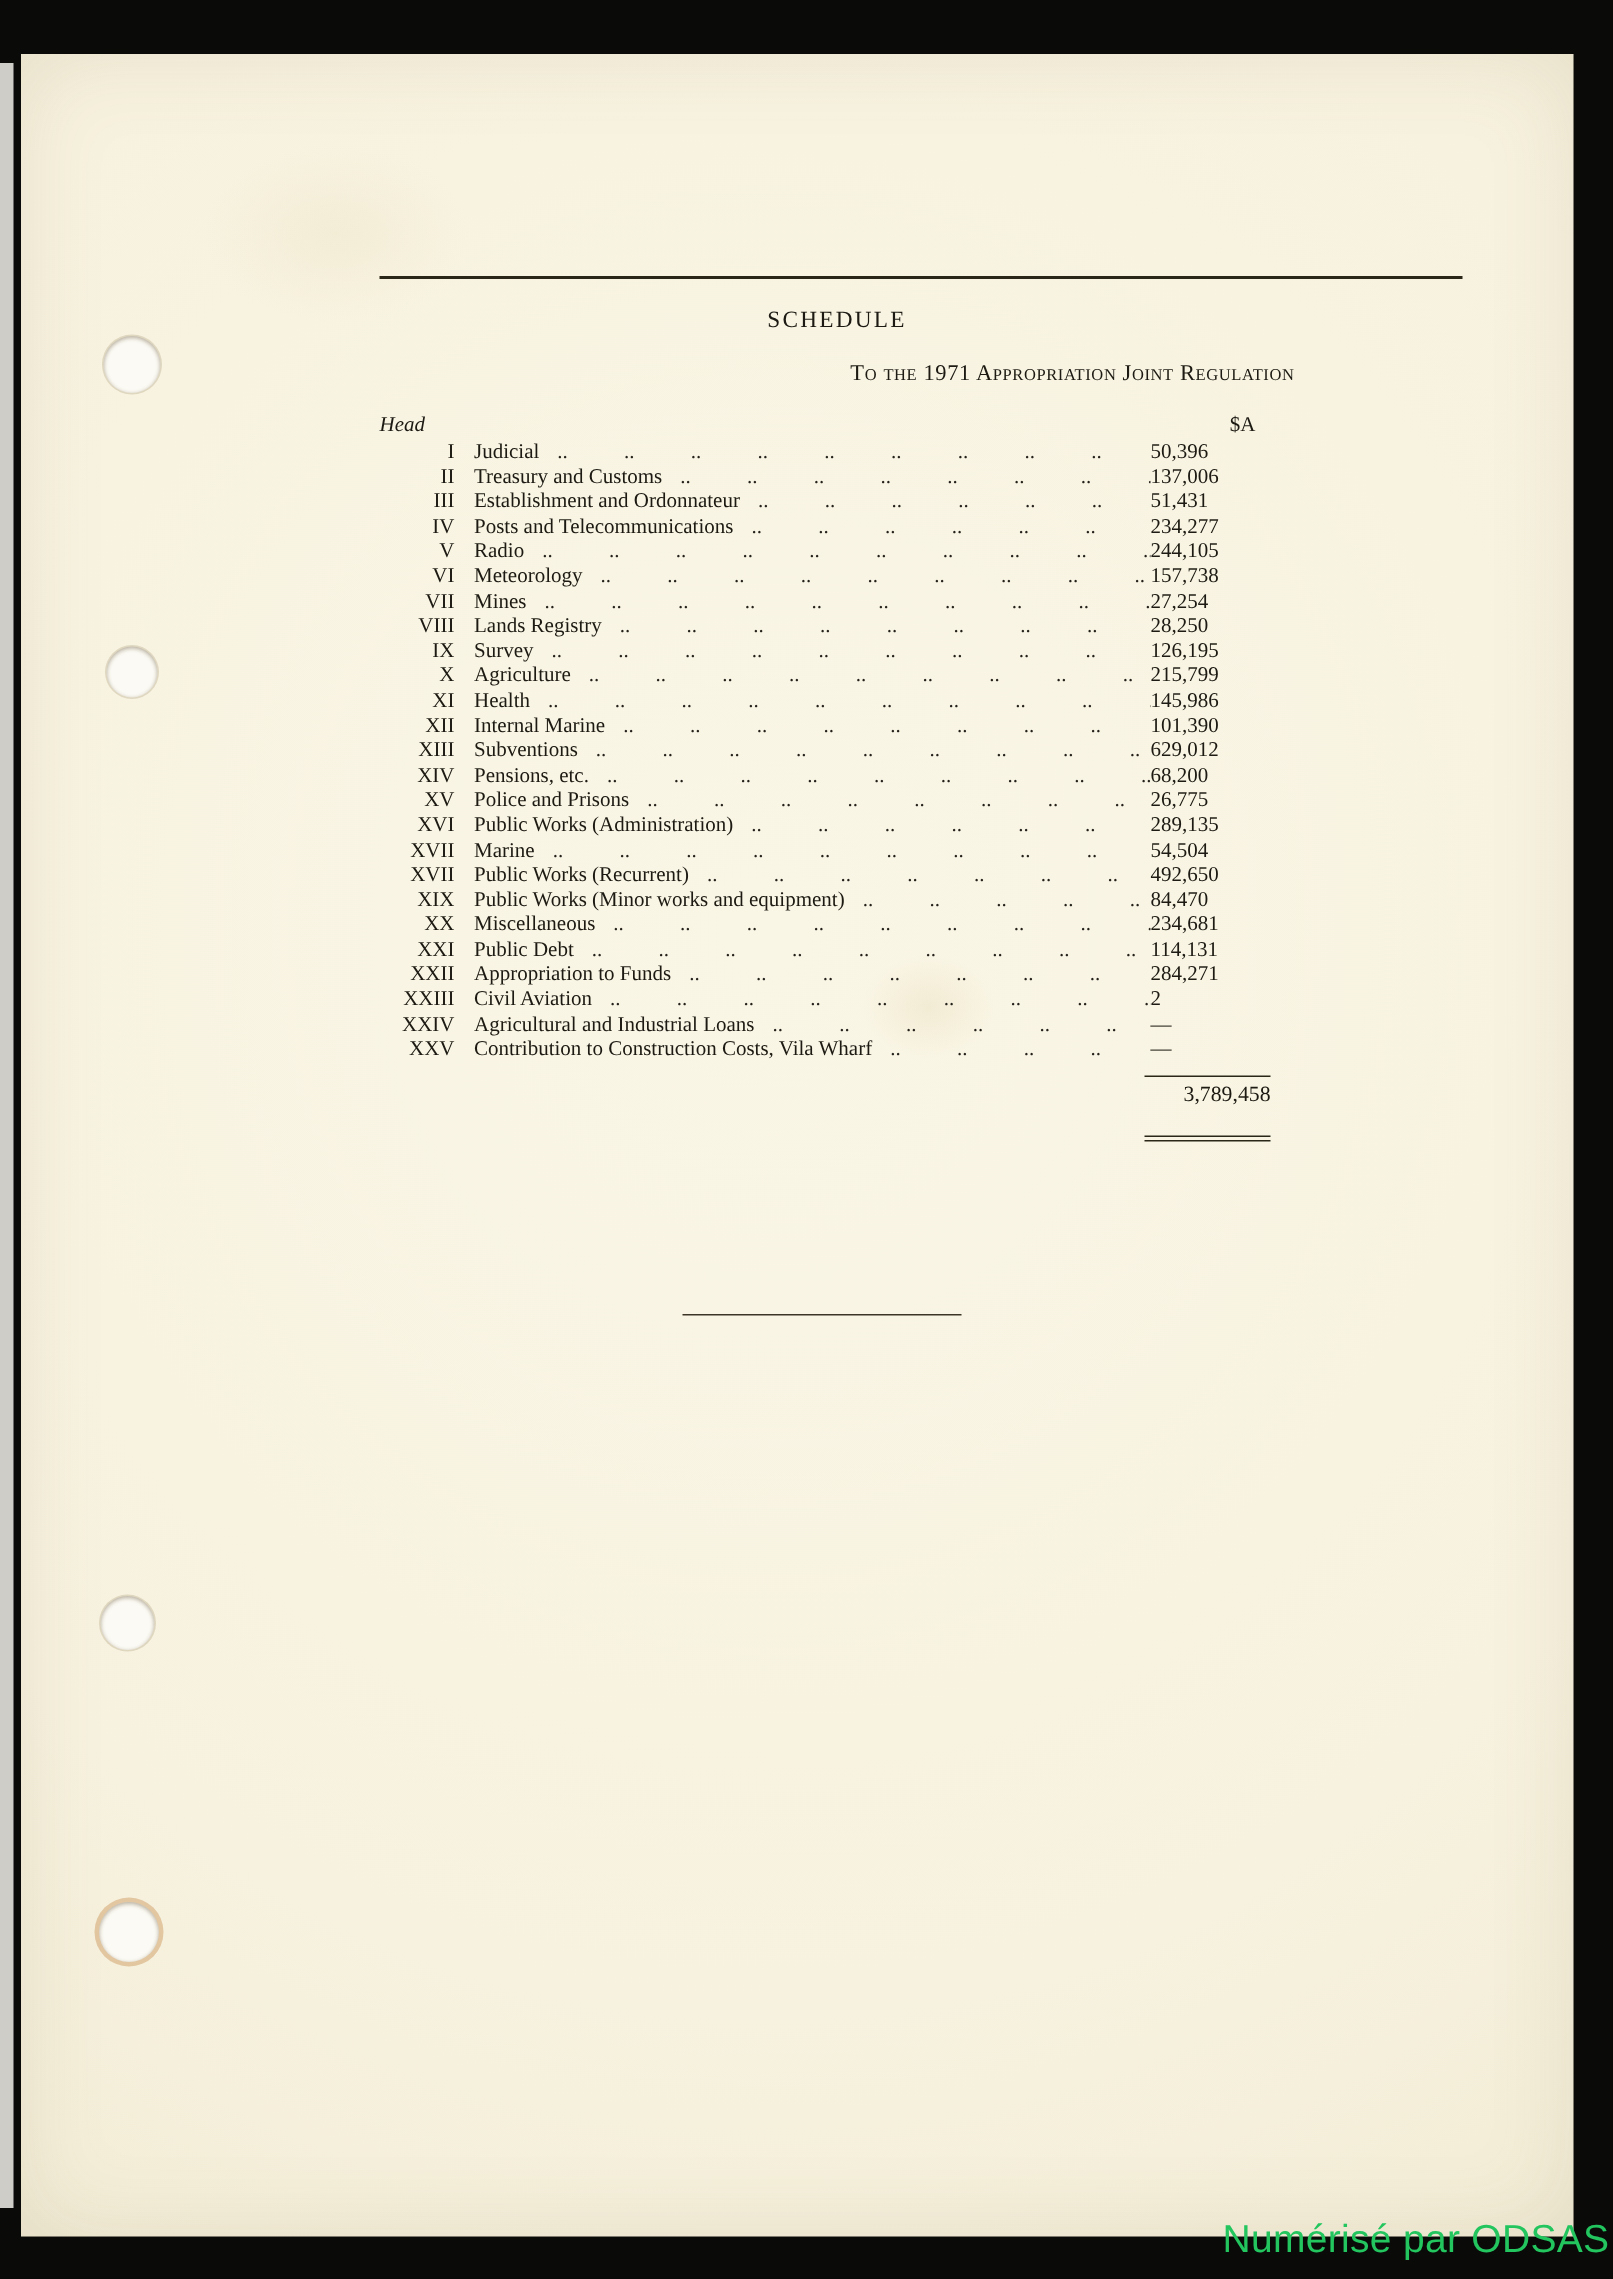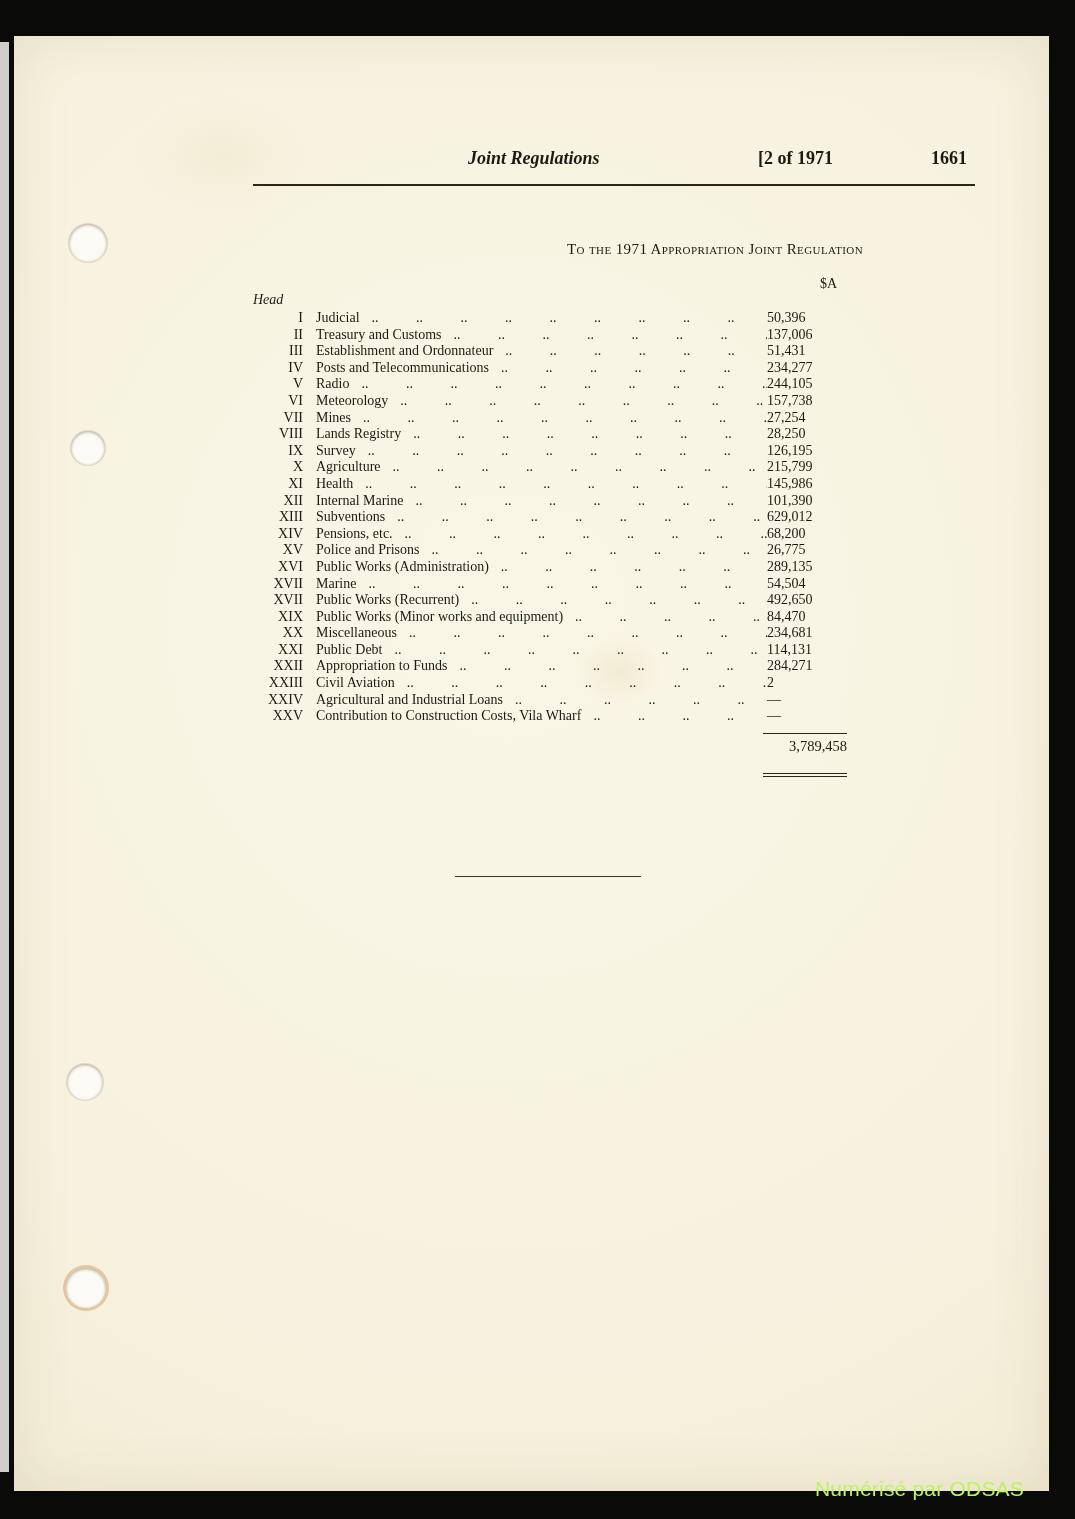--- a/index.html
+++ b/index.html
@@ -64,21 +64,21 @@
     position:absolute; left:239px; top:169px; width:610px;
     text-align:center; font-size:15.5px; letter-spacing:1.5px; font-weight:normal;
   }
   .schedule-subtitle {
     position:absolute; left:239px; top:205px; width:610px;
     text-align:right; font-size:15px; font-variant:small-caps; letter-spacing:0.4px;
   }
 
   .sched-table { position:absolute; left:239px; top:239px; width:594px; font-size:14px; }
   .t-head { display:flex; line-height:17px; margin-bottom:2px; }
-  .t-head .h-left { font-style:italic;margin-top:16px; }
+  .t-head .h-left { font-style:italic; }
   .t-head .h-right { margin-left:auto; padding-right:10px; }
 
   .row { display:flex; line-height:16.6px; align-items:baseline; }
   .num { flex:0 0 50px; text-align:right; padding-right:13px; }
   .lbl { white-space:nowrap; }
   .dots {
     flex:1 1 0; min-width:0; overflow:hidden; white-space:nowrap;
     padding-left:12px; word-spacing:34px; color:#23211a;
   }
   .amt { flex:0 0 80px; white-space:nowrap; }
@@ -93,48 +93,44 @@
   }
 
   .section-rule {
     position:absolute; left:441px; top:840px; width:186px; height:0;
     border-top:1.5px solid #3a3526;
   }
 
   .watermark {
     position:absolute; left:815px; top:1477px;
     font-family:"Liberation Sans", sans-serif;
-    font-size:21px; color:#bef264; letter-spacing:0.2px;
+    font-size:26px; color:#22c55e; letter-spacing:0.2px;
   }
 </style>
 </head>
 <body>
 
 <div class="scan">
   <div class="scanner-edge"></div>
 
   <div class="paper">
     <div class="stain stain-1"></div>
     <div class="stain stain-2"></div>
 
     <div class="punch-hole hole-1"></div>
     <div class="punch-hole hole-2"></div>
     <div class="punch-hole hole-3"></div>
     <div class="punch-hole hole-4"></div>
 
     <div class="content">
 
-      <div class="running-head">
-        <span class="journal-title">Joint Regulations</span>
-        <span class="reg-ref">[2 of 1971</span>
-        <span class="page-number">1661</span>
-      </div>
 
       <div class="head-rule"></div>
 
+      <div class="schedule-title">SCHEDULE</div>
       <div class="schedule-subtitle">To the 1971 Appropriation Joint Regulation</div>
 
       <div class="sched-table">
         <div class="t-head">
           <span class="h-left">Head</span>
           <span class="h-right">$A</span>
         </div>
 
         <div class="row">
           <span class="num">I</span>

